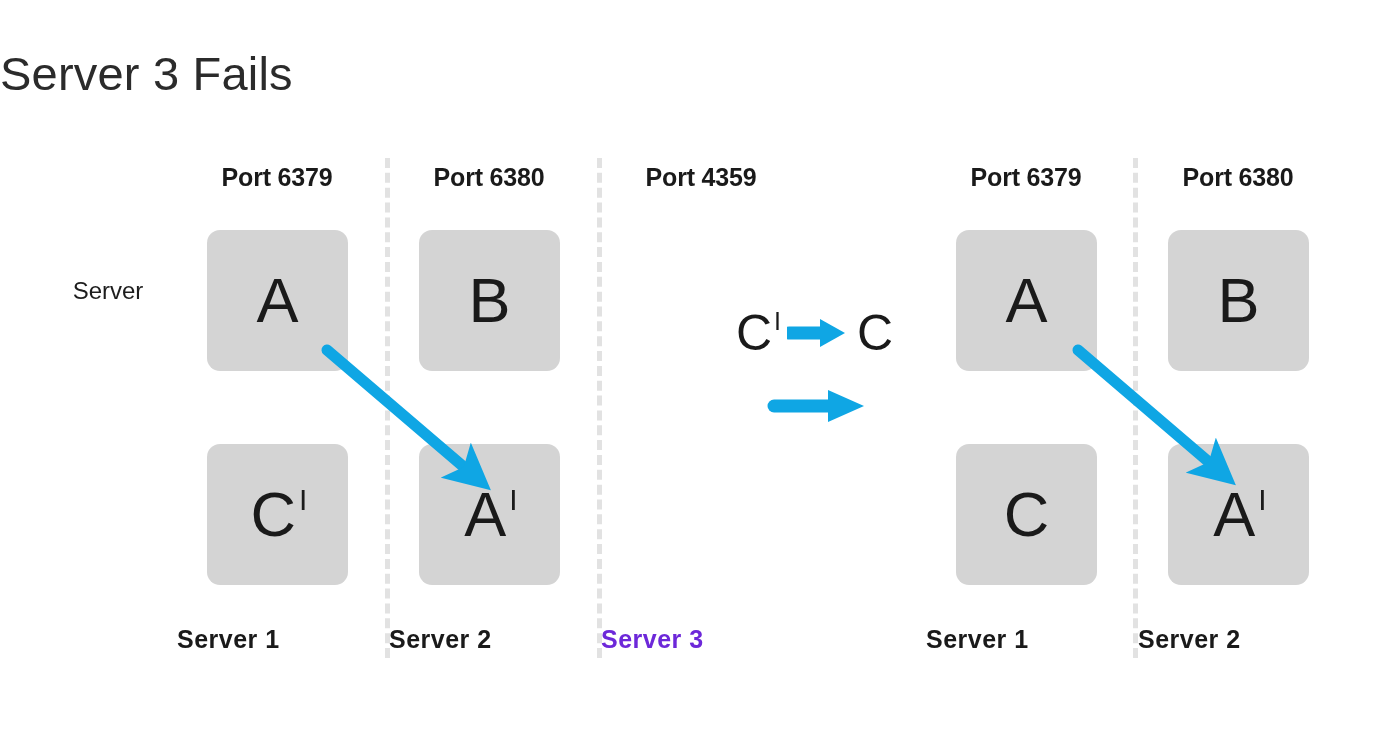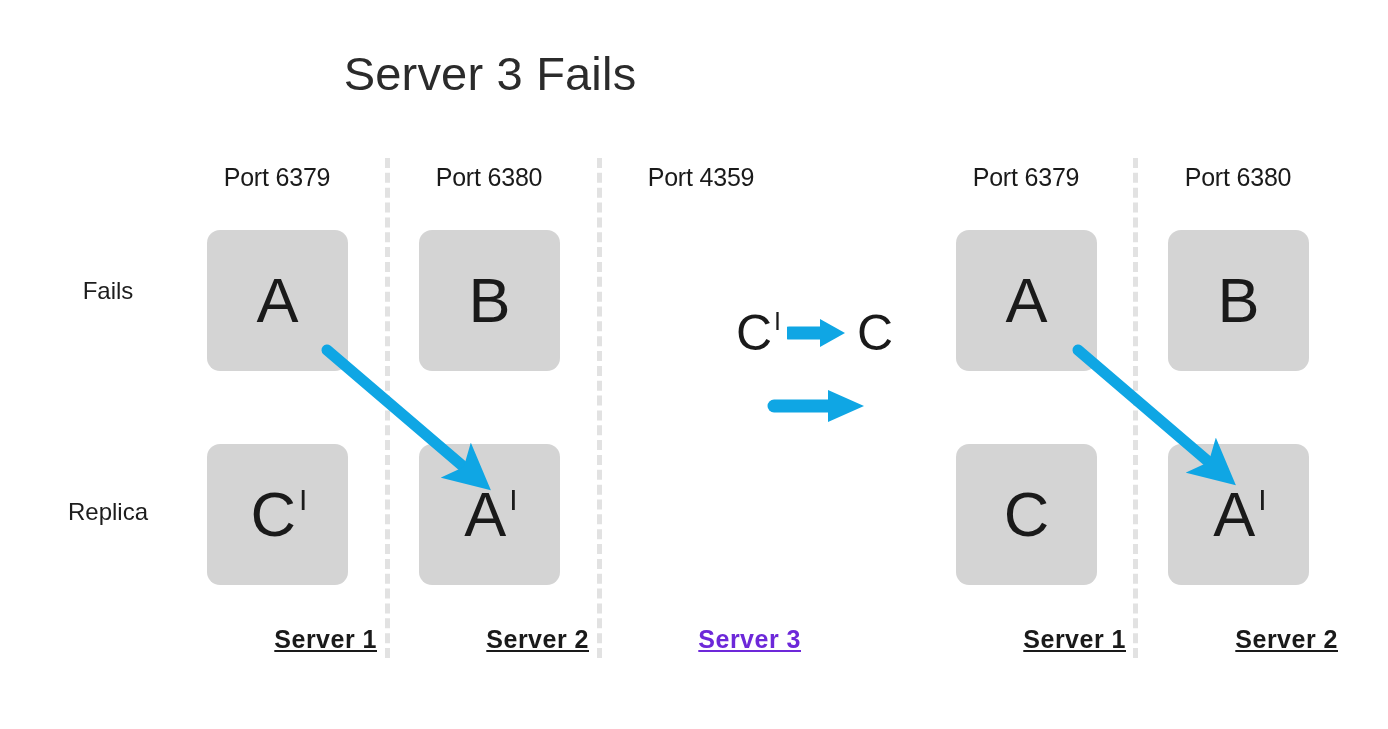--- a/index.html
+++ b/index.html
@@ -19,21 +19,21 @@
     background: #ffffff;
     overflow: hidden;
   }
 
   
   .title {
     position: absolute;
     left: 0;
     top: 48px;
     width: 980px;
-    text-align: center;
+    text-align: left;
     font-size: 47px;
     font-weight: 400;
     color: #2b2b2b;
     letter-spacing: 0.2px;
     line-height: 1.1;
   }
 
   
   .row-label {
     position: absolute;
@@ -47,36 +47,35 @@
   .row-label.master  { top: 277px; }
   .row-label.replica { top: 498px; }
 
   
   .port-label {
     position: absolute;
     top: 163px;
     width: 200px;
     text-align: center;
     font-size: 25px;
-    font-weight: 400;
+    font-weight: 700;
     color: #1a1a1a;
     letter-spacing: -0.2px;
   }
 
   
   .server-label {
     position: absolute;
     top: 625px;
     width: 200px;
-    text-align: right;
+    text-align: left;
     font-size: 25px;
     font-weight: 700;
     color: #1a1a1a;
     letter-spacing: 0.5px;
-    text-decoration: underline;
   }
   .server-label.faded { color: #6d28d9; }
 
   
   .divider {
     position: absolute;
     top: 158px;
     width: 0;
     height: 500px;
     border-left: 5px dashed #e2e2e2;
@@ -150,22 +149,21 @@
     pointer-events: none;
   }
 </style>
 </head>
 <body>
 
 <div id="canvas">
 
   <div class="title">Server 3 Fails</div>
 
-  <div class="row-label master">Fails</div>
-  <div class="row-label replica">Replica</div>
+  <div class="row-label master">Server</div>
 
   <div class="divider" style="left:385px;"></div>
   <div class="divider" style="left:597px;"></div>
   <div class="divider" style="left:1133px;"></div>
 
   <div class="port-label" style="left:177px;">Port 6379</div>
   <div class="node" style="left:207px; top:230px;">
     <span class="glyph"><span>A</span><span class="prime"></span></span>
   </div>
   <div class="node" style="left:207px; top:444px;">

